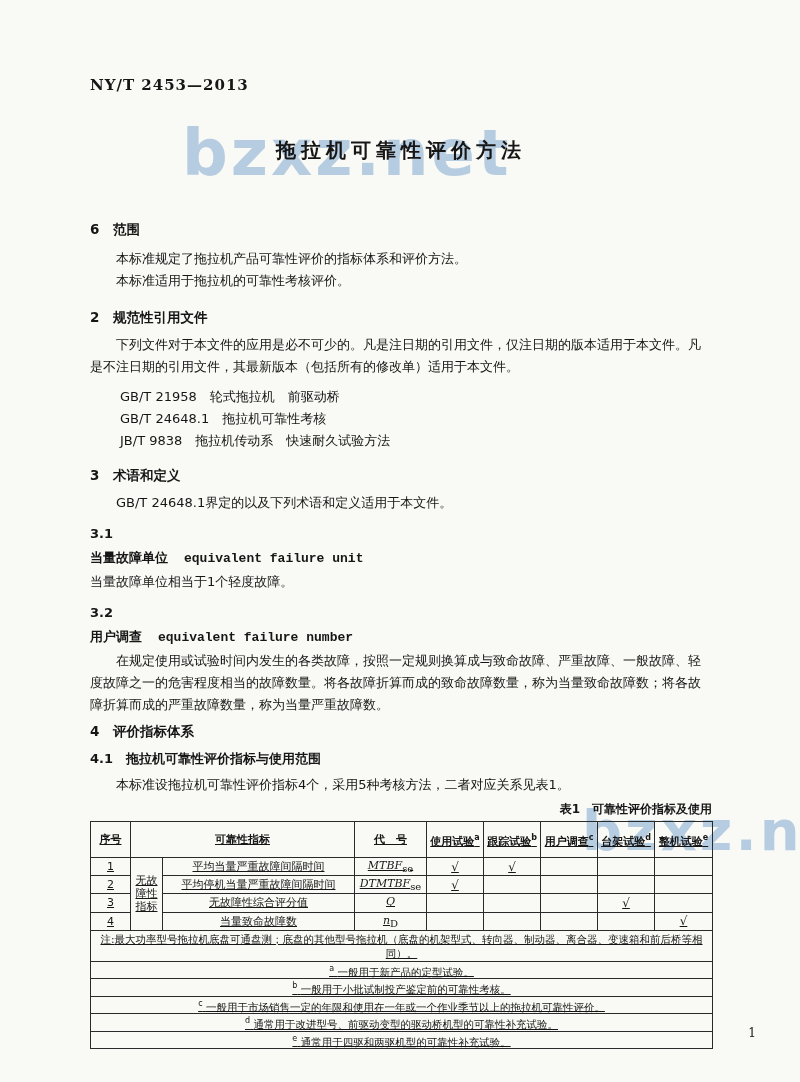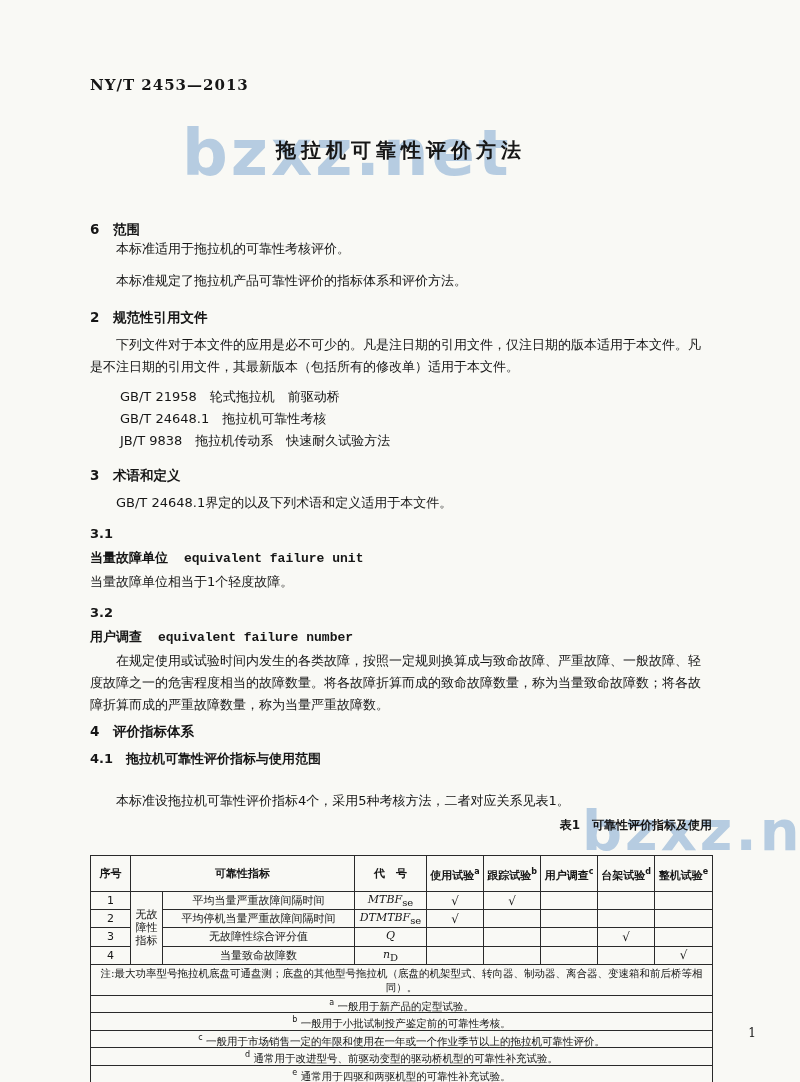--- a/index.html
+++ b/index.html
@@ -43,38 +43,39 @@
   .h { font-weight: bold; font-size: 13.5px; line-height: 18px; margin: 0; }
   .h1-range   { margin-top: 56px; }
   .h2-refs    { margin-top: 16px; }
   .h3-terms   { margin-top: 14px; }
   .h4-system  { margin-top: 6px; }
   .h41        { margin-top: 10px; font-size: 13px; }
 
   p { margin: 0; font-size: 13px; line-height: 22px; }
   .indent { text-indent: 2em; }
   .mt10 { margin-top: 10px; } .mt8 { margin-top: 8px; }
-  .mt6 { margin-top: 22px; } .mt2 { margin-top: 2px; }
+  .mt6 { margin-top: 6px; } .mt2 { margin-top: 2px; }
 
   .ref { margin-left: 30px; line-height: 22px; }
 
   .term-num { font-weight: bold; font-size: 13px; margin-top: 10px; line-height: 20px; }
   .term-line { font-weight: bold; font-size: 13px; margin-top: 4px; line-height: 20px; }
   .term-en { margin-left: 16px; font-family: Liberation Mono, monospace; }
 
   .table-caption {
     text-align: right; font-weight: bold; font-size: 12px;
     margin-top: 4px; line-height: 18px;
   }
 
   table.t1 {
-    width: 622px; margin-top: 21px;
+    width: 622px; margin-top: 3px;
     border-collapse: collapse; table-layout: fixed;
     font-size: 11px;
     border: 1.5px solid #2a2a2a;
+    text-decoration: underline;
   }
   table.t1 th, table.t1 td {
     border: 1px solid #2a2a2a;
     padding: 1px 2px;
     text-align: center; vertical-align: middle;
     overflow: hidden;
   }
   table.t1 th { font-weight: bold; height: 36px; }
   th.method { padding: 2px 16px; word-break: break-all; line-height: 13px; }
   th.method sup, td.fn-cell sup { font-size: 8px; }
@@ -109,22 +110,22 @@
   <div class="watermark wm-top">bzxz.net</div>
   <div class="watermark wm-bottom">bzxz.net</div>
 
   <div class="content">
 
     <div class="doc-number">NY/T 2453—2013</div>
 
     <div class="title">拖拉机可靠性评价方法</div>
 
     <p class="h h1-range">6　范围</p>
+    <p class="indent mt10">本标准规定了拖拉机产品可靠性评价的指标体系和评价方法。</p>
     <p class="indent">本标准适用于拖拉机的可靠性考核评价。</p>
-    <p class="indent mt10">本标准规定了拖拉机产品可靠性评价的指标体系和评价方法。</p>
 
     <p class="h h2-refs">2　规范性引用文件</p>
     <p class="indent mt8">下列文件对于本文件的应用是必不可少的。凡是注日期的引用文件，仅注日期的版本适用于本文件。凡是不注日期的引用文件，其最新版本（包括所有的修改单）适用于本文件。</p>
     <p class="ref mt8">GB/T 21958　轮式拖拉机　前驱动桥</p>
     <p class="ref">GB/T 24648.1　拖拉机可靠性考核</p>
     <p class="ref">JB/T 9838　拖拉机传动系　快速耐久试验方法</p>
 
     <p class="h h3-terms">3　术语和定义</p>
     <p class="indent mt8">GB/T 24648.1界定的以及下列术语和定义适用于本文件。</p>
 

